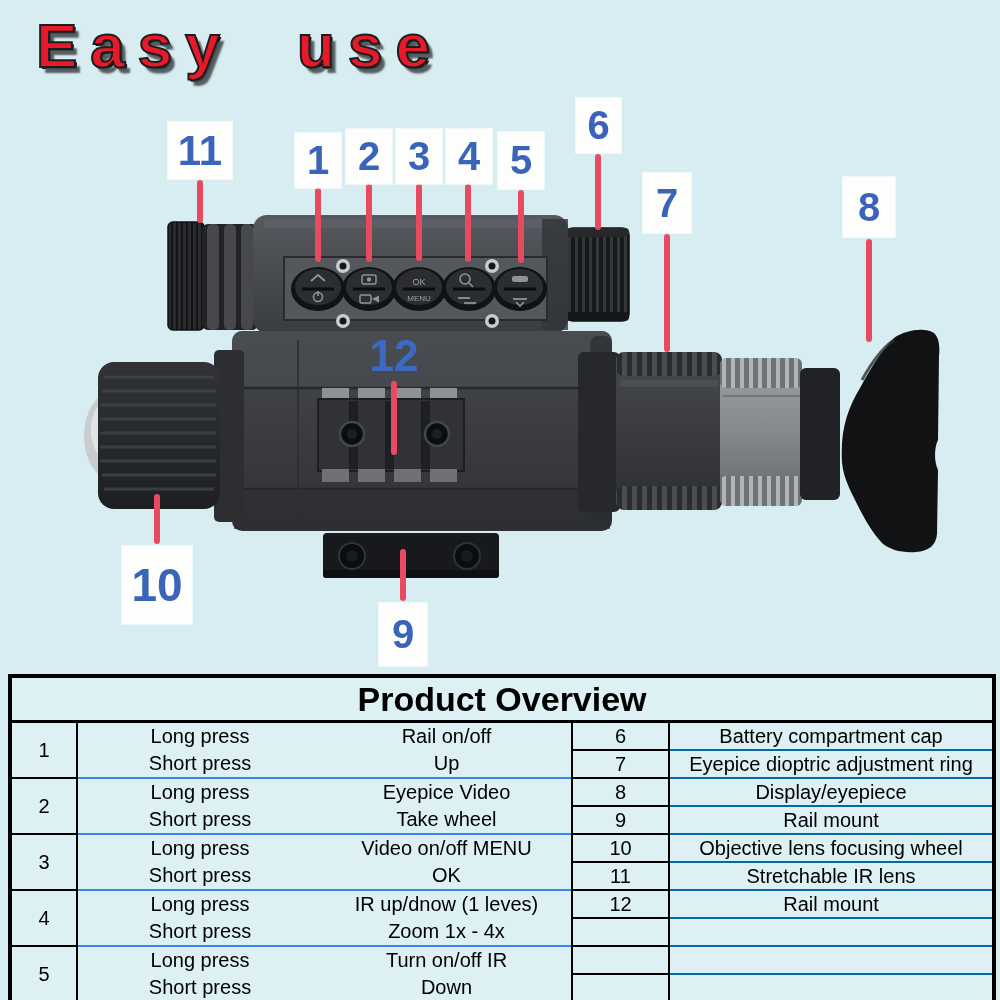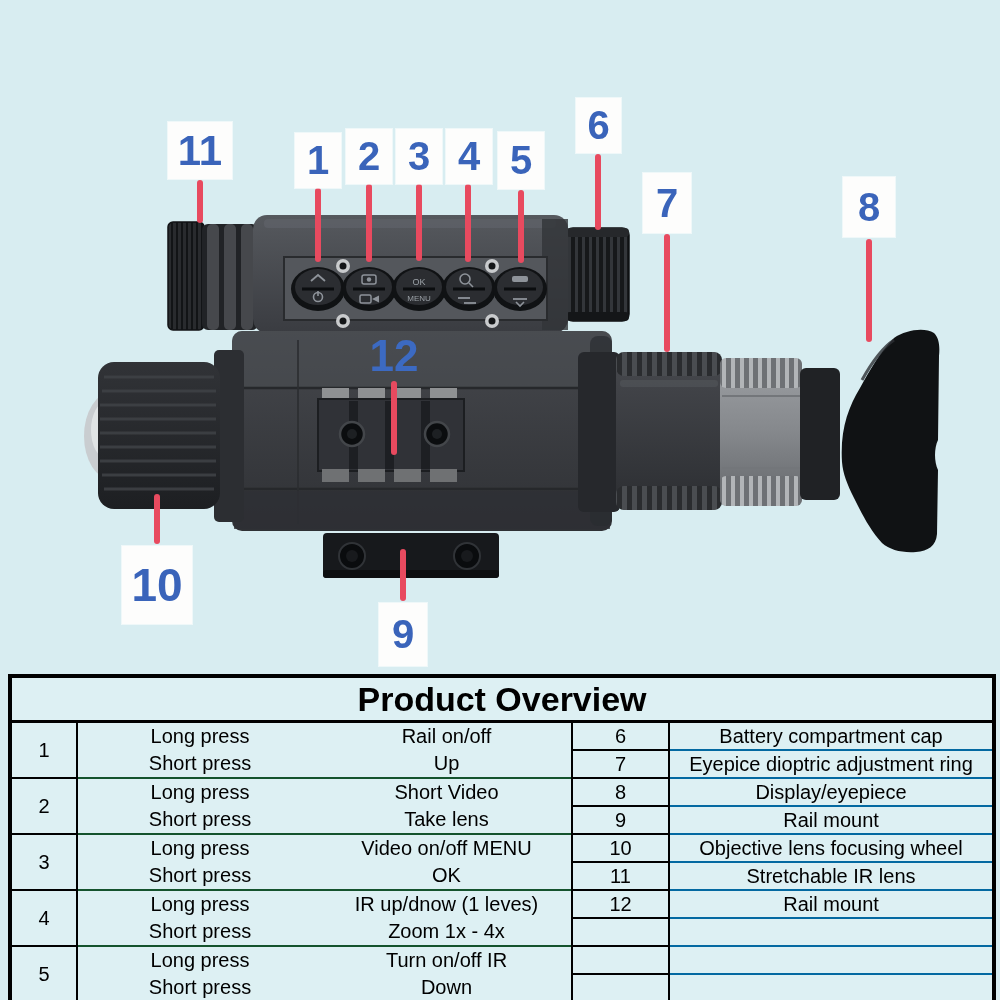--- a/index.html
+++ b/index.html
@@ -20,28 +20,29 @@
   .ov-wrap{position:absolute;left:8px;top:674px;width:984px;height:314px;}
   table.ov{width:100%;height:100%;border-collapse:collapse;table-layout:fixed;
     background:#ddf0f3;border:4px solid #000;}
   table.ov th{border-bottom:3px solid #000;font-size:34px;font-weight:bold;color:#000;
     text-align:center;padding:0;height:42px;}
   table.ov td{padding:0;text-align:center;font-size:20px;color:#000;height:26px;
     white-space:nowrap;overflow:hidden;}
   td.cA{border-right:2px solid #000;border-top:2px solid #000;font-size:22px;}
   td.cD{border-left:2px solid #000;border-right:2px solid #000;border-top:2px solid #000;font-size:21px;}
   td.cE{border-top:2px solid #0369a1;font-size:20px;}
-  tr.blockstart td.cB, tr.blockstart td.cC{border-top:2px solid #14532d;}
+  tr.blockstart td.cB, tr.blockstart td.cC{border-top:2px solid #3b82f6;}
   svg{position:absolute;left:0;top:0;}
 </style>
 </head>
 <body>
 
 <div class="stage">
 
+  <div class="easy-title">Easy use</div>
 
   <svg width="1000" height="680" viewBox="0 0 1000 680">
     <defs>
       <linearGradient id="gHouse" x1="0" y1="0" x2="0" y2="1">
         <stop offset="0" stop-color="#56595e"></stop>
           <stop offset="1" stop-color="#3a3c41"></stop>
       </linearGradient>
       <linearGradient id="gBody" x1="0" y1="0" x2="0" y2="1">
         <stop offset="0" stop-color="#46484d"></stop>
           <stop offset="1" stop-color="#2f3135"></stop>
@@ -295,27 +296,27 @@
       <tr>
         <td class="cB">Short press</td>
         <td class="cC">Up</td>
         <td class="cD">7</td>
         <td class="cE">Eyepice dioptric adjustment ring</td>
       </tr>
 
       <tr class="blockstart">
         <td class="cA" rowspan="2">2</td>
         <td class="cB">Long press</td>
-        <td class="cC">Short Video</td>
+        <td class="cC">Eyepice Video</td>
         <td class="cD">8</td>
         <td class="cE">Display/eyepiece</td>
       </tr>
       <tr>
         <td class="cB">Short press</td>
-        <td class="cC">Take lens</td>
+        <td class="cC">Take wheel</td>
         <td class="cD">9</td>
         <td class="cE">Rail mount</td>
       </tr>
 
       <tr class="blockstart">
         <td class="cA" rowspan="2">3</td>
         <td class="cB">Long press</td>
         <td class="cC">Video on/off MENU</td>
         <td class="cD">10</td>
         <td class="cE">Objective lens focusing wheel</td>

